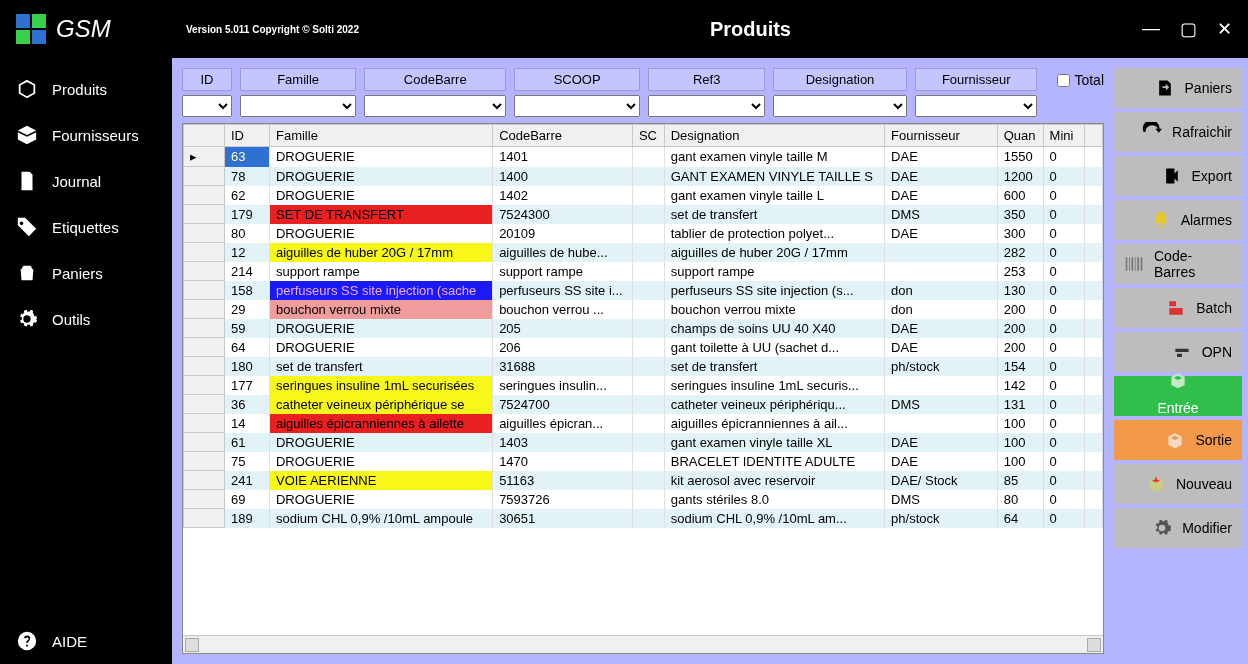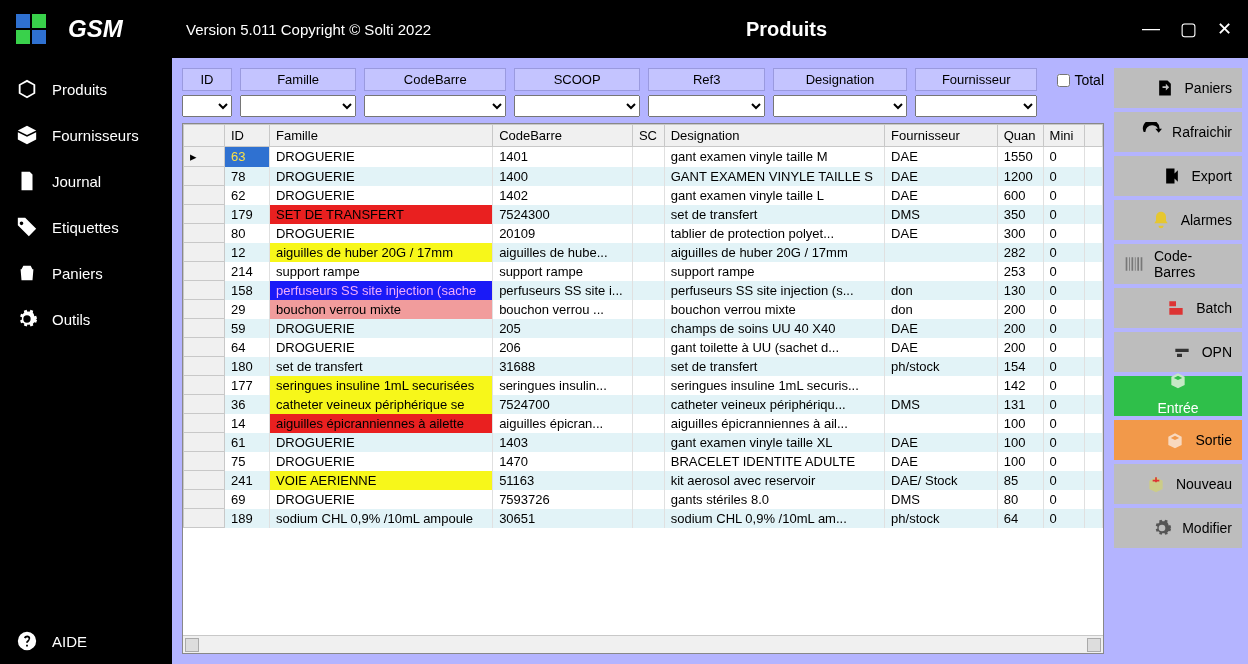--- a/index.html
+++ b/index.html
@@ -6,22 +6,22 @@
   body { width: 1248px; height: 664px; background: #b4b4ff; overflow: hidden; display: flex; flex-direction: column; }
   
   .titlebar { height: 58px; background: #000; color: #fff; display: flex; align-items: center; padding: 0 16px; }
   .logo { display: flex; align-items: center; gap: 10px; width: 170px; }
   .logo-mark { width: 30px; height: 30px; position: relative; }
   .logo-mark .sq { position: absolute; width: 14px; height: 14px; }
   .logo-mark .a { top: 0; left: 0; background: #2f71d1; }
   .logo-mark .b { top: 0; right: 0; background: #39d14b; }
   .logo-mark .c { bottom: 0; left: 0; background: #39d14b; }
   .logo-mark .d { bottom: 0; right: 0; background: #2f71d1; }
-  .logo-text { font-size: 24px; font-weight: 700; font-style: italic; margin-left: 12px; }
-  .version { font-size: 15px; font-weight: 400; }
+  .logo-text { font-size: 24px; font-weight: 400; font-style: italic; }
+  .version { font-size: 10px; font-weight: 700; }
   .page-title { flex: 1; text-align: center; font-size: 20px; font-weight: 600; }
   .win-ctrls { display: flex; gap: 20px; }
   .win-ctrls span { font-size: 18px; cursor: default; }
 
   
   .main { flex: 1; display: flex; min-height: 0; }
   .sidebar { width: 172px; background: #000; color: #fff; display: flex; flex-direction: column; padding-top: 8px; }
   .side-item { display: flex; align-items: center; gap: 14px; padding: 12px 16px; font-size: 15px; cursor: pointer; }
   .side-icon { width: 22px; height: 22px; fill: #fff; }
   .side-spacer { flex: 1; }
@@ -39,21 +39,21 @@
 
   
   .grid-wrap { flex: 1; border: 1px solid #888; background: #fff; min-height: 0; overflow: hidden; display: flex; flex-direction: column; }
   .grid { flex: 1; overflow: auto; }
   table { border-collapse: collapse; width: 100%; font-size: 13px; }
   thead th { background: #f0f0f0; border: 1px solid #c8c8c8; text-align: left; padding: 3px 6px; font-weight: 400; position: sticky; top: 0; }
   tbody td { border-right: 1px solid #e0e0e0; padding: 2px 6px; white-space: nowrap; overflow: hidden; text-overflow: ellipsis; }
   tbody tr.even { background: #e2f3f7; }
   tbody tr.odd  { background: #ffffff; }
   .rowhdr { width: 40px; background: #f0f0f0; border: 1px solid #c8c8c8; }
-  .id-cell { width: 44px; color: #fde047; background: #2f71d1; text-align: left; }
+  .id-cell { width: 44px; color: #fef9c3; background: #2f71d1; text-align: left; }
   .id-cell.noblue { background: transparent; color: #000; }
   .fam-red    { background: #e92020; color: #000; }
   .fam-yellow { background: #f7f71a; color: #000; }
   .fam-blue   { background: #1a1af7; color: #f0abfc; }
   .fam-salmon { background: #f19c9c; color: #000; }
   .c-id { width: 44px; }
   .c-fam { width: 218px; }
   .c-cb  { width: 134px; }
   .c-sc  { width: 22px; }
   .c-des { width: 200px; }

